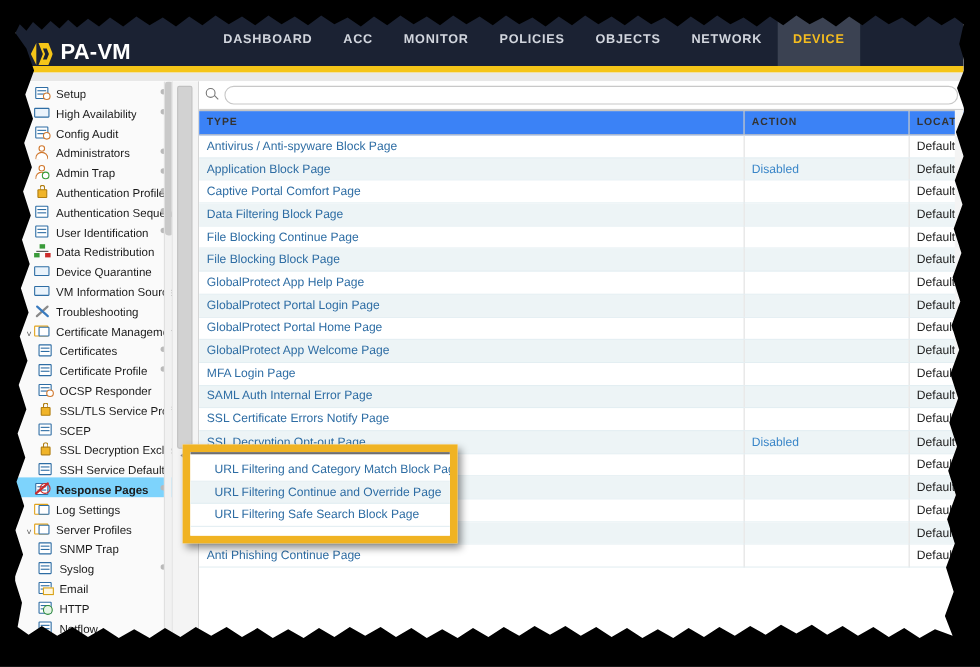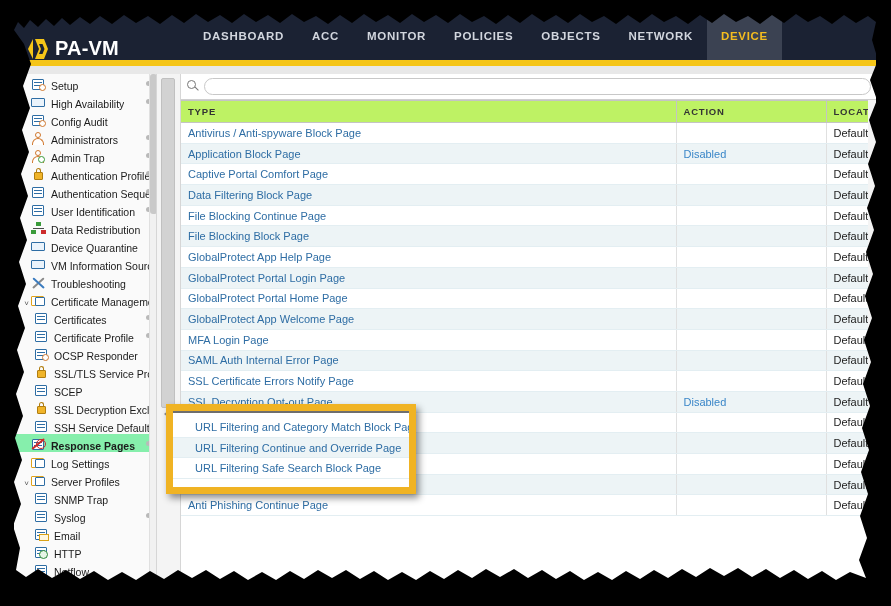--- a/index.html
+++ b/index.html
@@ -107,21 +107,21 @@
     align-items: flex-end;
     height: 18px;
     padding-left: 8px;
     font-size: 10.5px;
     color: #1b1b1b;
     cursor: pointer;
     position: relative;
     white-space: nowrap;
   }
   .nav-row.sel {
-    background: #86efac;
+    background: #7dd3fc;
     font-weight: 700;
   }
   .nav-row .twisty {
     width: 9px; flex: none;
     font-size: 8px;
     color: #555;
     line-height: 1;
     text-align: center;
   }
   .nav-row .ico {
@@ -346,21 +346,21 @@
 
   
   #tbl {
     width: 100%;
     border-collapse: collapse;
     table-layout: fixed;
     font-size: 11px;
   }
   #tbl th {
     height: 22px;
-    background: #bef264;
+    background: #3b82f6;
     border-top: 1px solid #c4c4c4;
     border-bottom: 1px solid #c4c4c4;
     border-right: 1px solid #c4c4c4;
     text-align: left;
     padding: 0 7px;
     font-size: 9.5px;
     font-weight: 600;
     letter-spacing: 0.8px;
     color: #333;
   }

